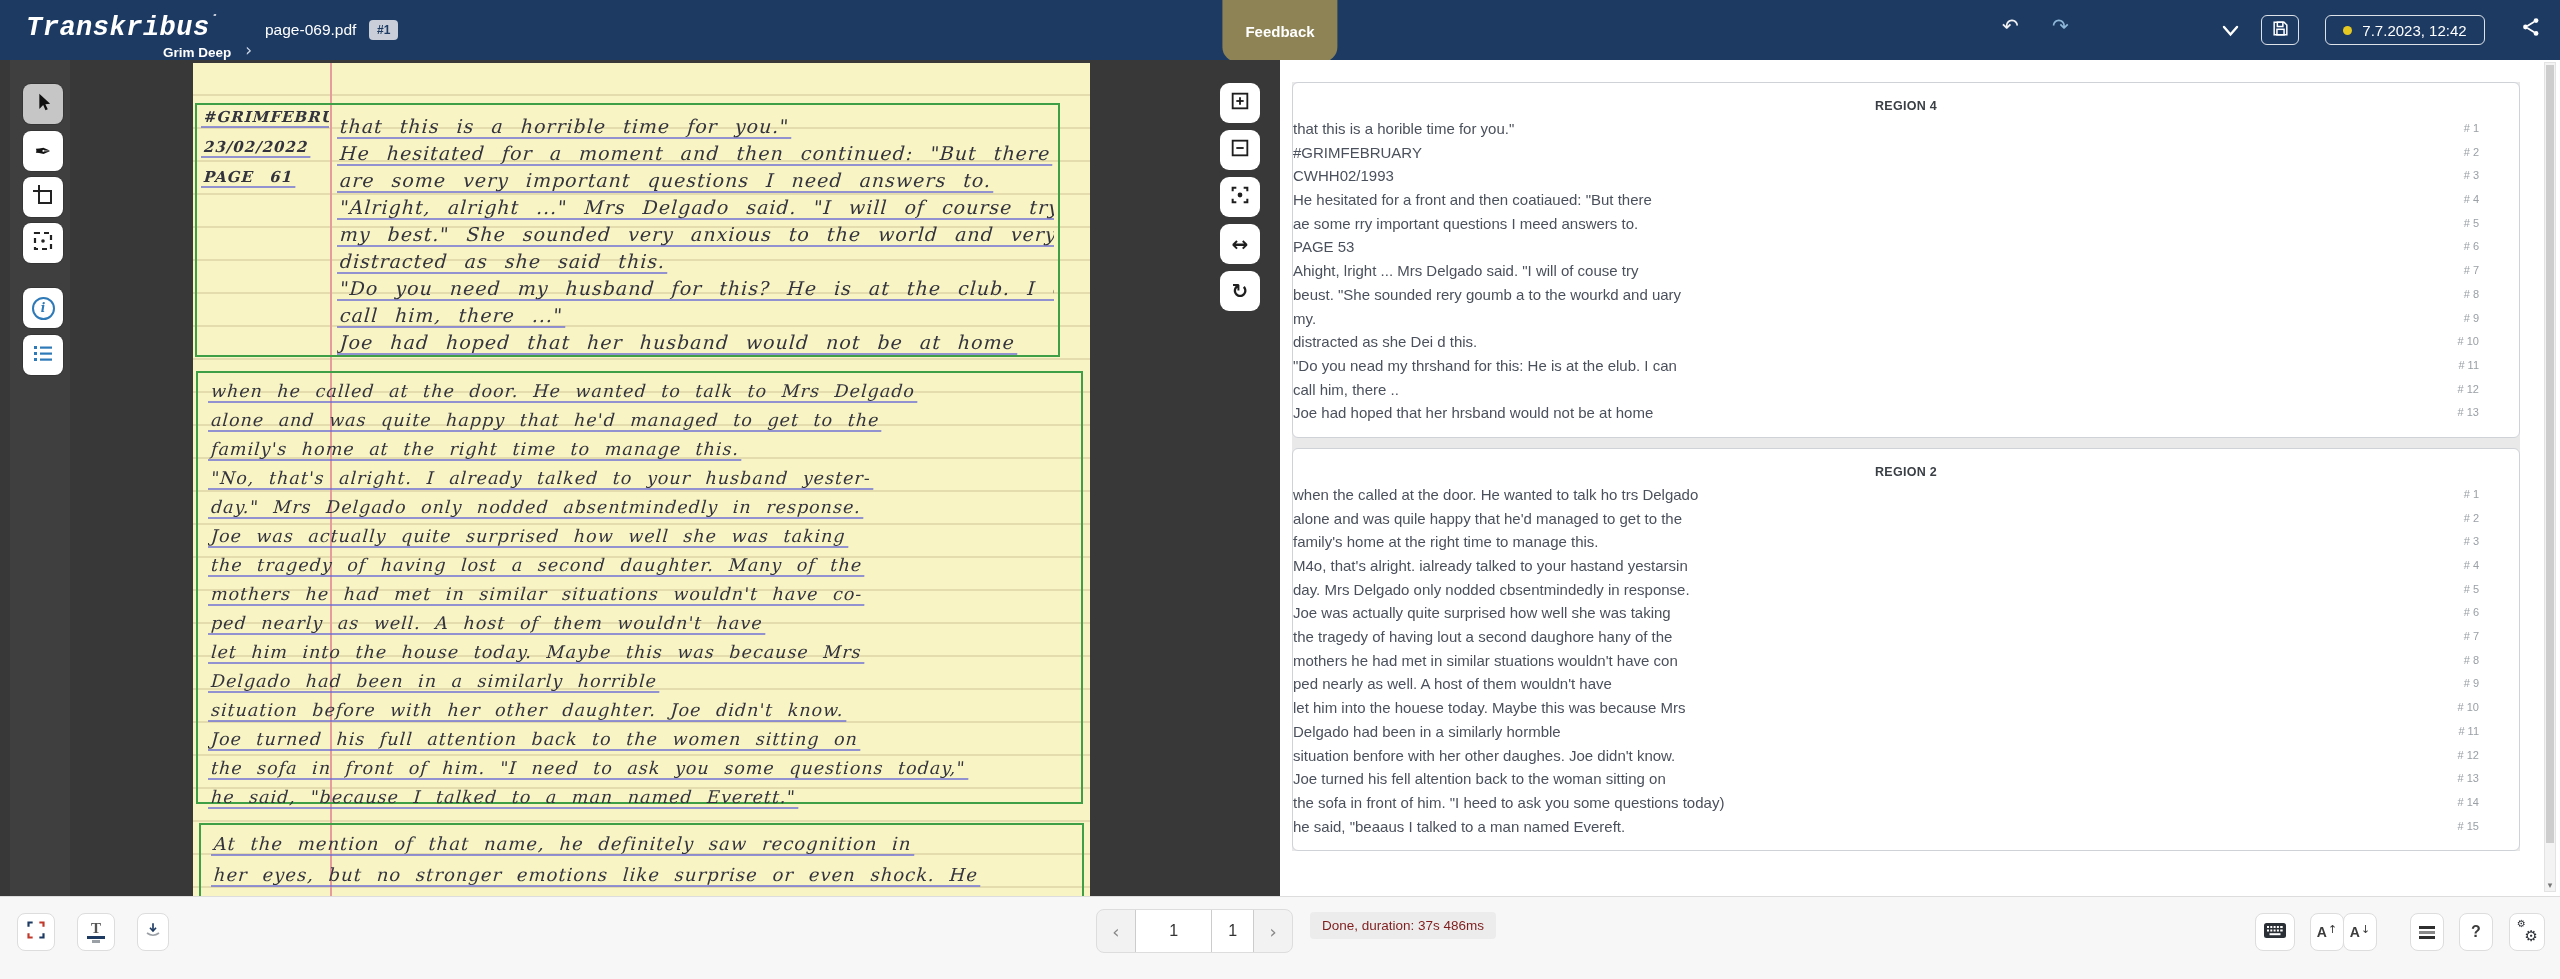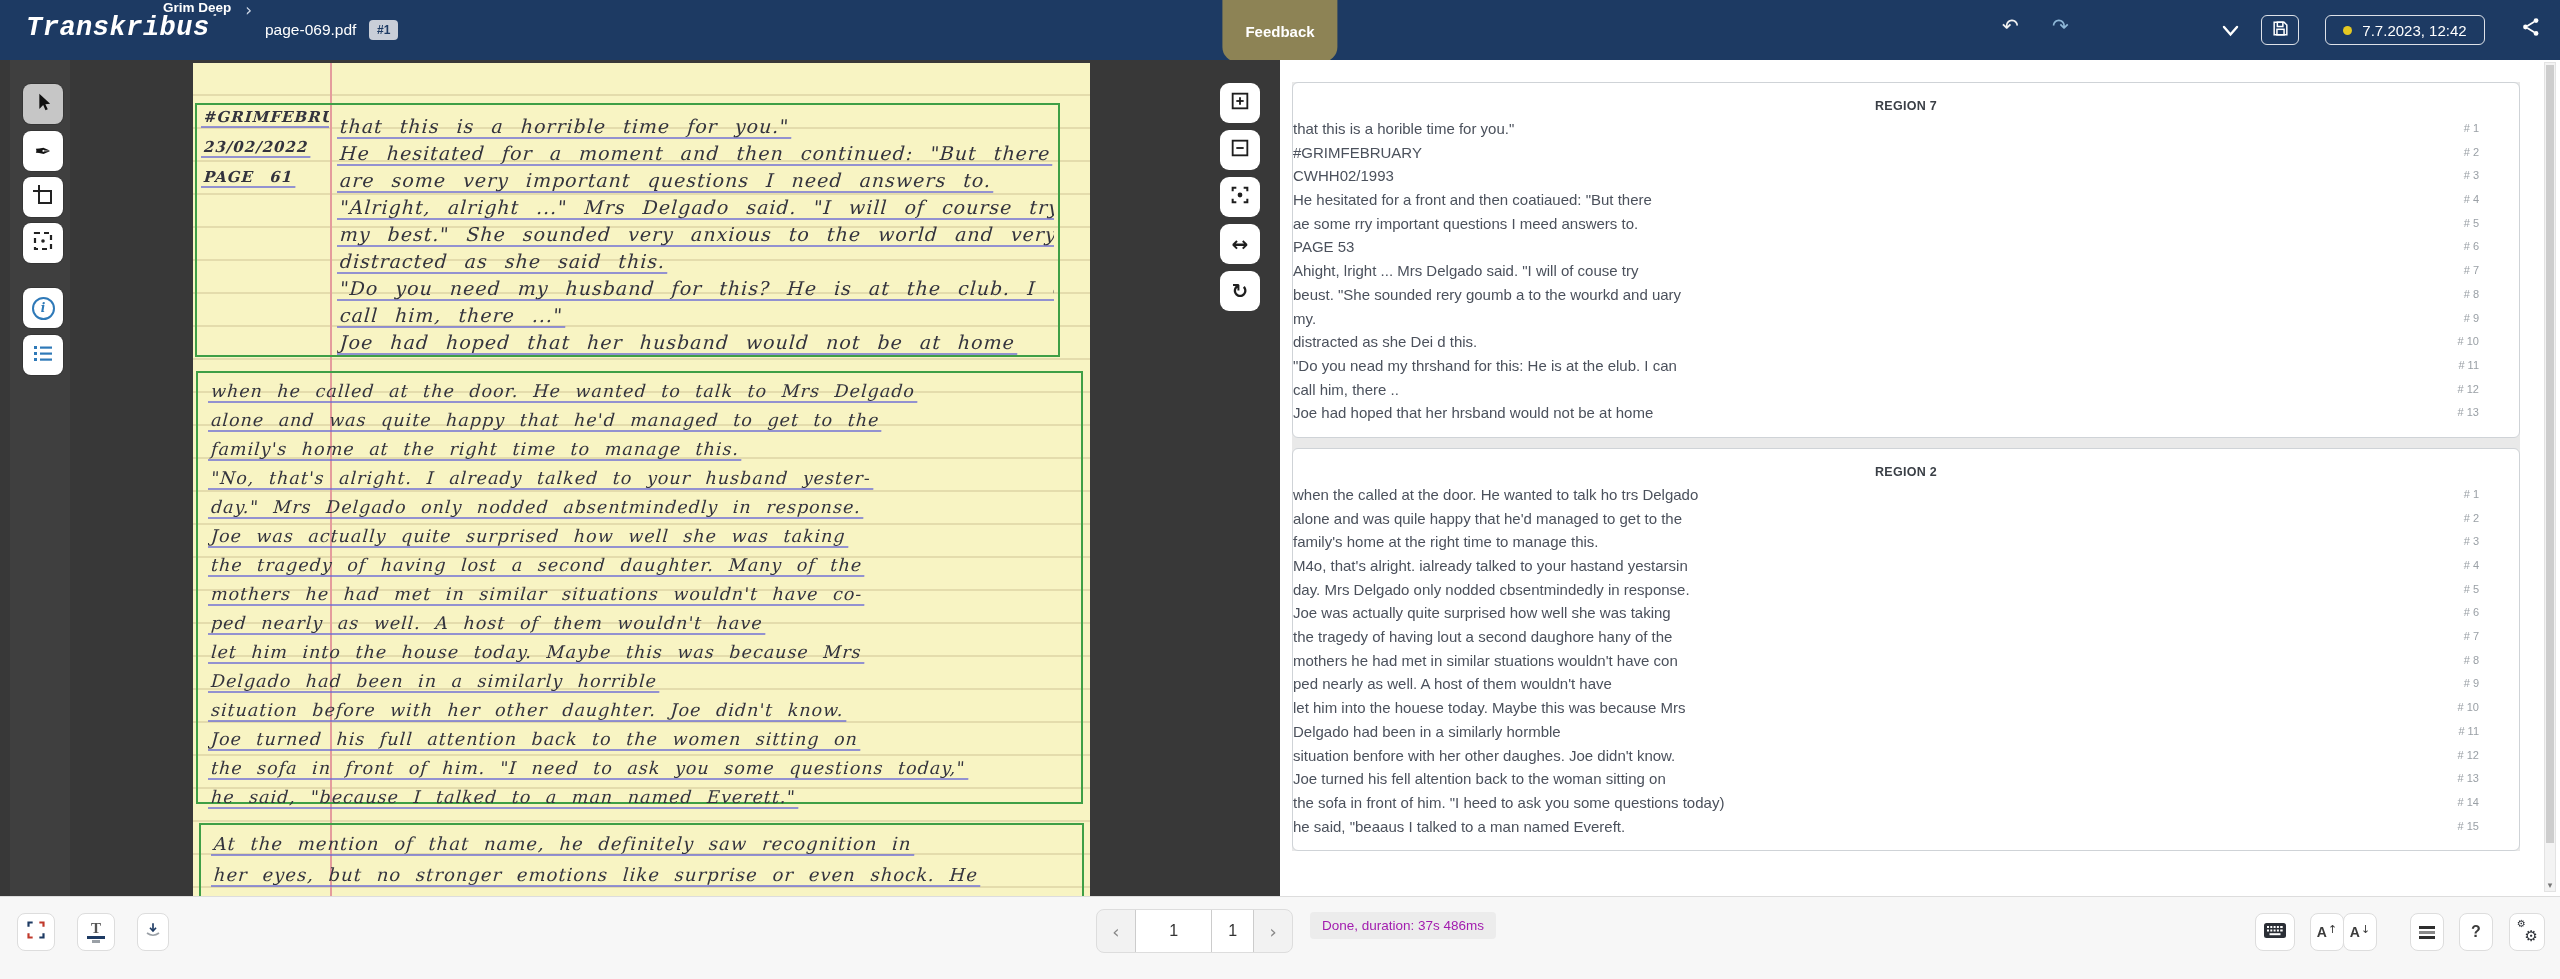--- a/index.html
+++ b/index.html
@@ -4,21 +4,21 @@
 <style>
   html,body{margin:0;padding:0;background:#fff;}
   .app{position:relative;width:2560px;height:979px;overflow:hidden;
        font-family:"Liberation Sans",sans-serif;-webkit-font-smoothing:antialiased;}
 
   
   .navbar{position:absolute;left:0;top:0;width:2560px;height:60px;background:#1d3a63;color:#fff;}
   .logo{position:absolute;left:26px;top:13px;font-family:Liberation Mono, monospace;
         font-style:italic;font-weight:bold;font-size:27px;letter-spacing:.5px;}
   .logo-mark{font-size:11px;vertical-align:top;margin-left:1px;}
-  .crumb{position:absolute;left:163px;top:0;height:60px;display:flex;align-items:flex-start;}
+  .crumb{position:absolute;left:163px;top:0;height:60px;display:flex;align-items:flex-end;}
   .crumb-label{font-size:13.5px;font-weight:bold;}
   .crumb-chev{margin-left:14px;color:#cdd6e4;font-size:17px;font-family:"DejaVu Sans",sans-serif;}
   .doc-title{position:absolute;left:265px;top:0;height:60px;display:flex;align-items:center;font-size:15.5px;}
   .badge{position:absolute;left:369px;top:20px;background:#c9ced8;color:#1d3a63;font-size:12px;
          font-weight:bold;border-radius:4px;padding:3px 8px;}
   .feedback{position:absolute;left:50%;transform:translateX(-50%);top:0;height:30px;
             background:#8d8355;color:#fff;font-weight:bold;font-size:15px;
             border-radius:0 0 15px 15px;display:flex;align-items:center;padding:16px 23px;cursor:pointer;}
   .nav-ic{position:absolute;font-family:"DejaVu Sans",sans-serif;cursor:pointer;}
   .undo{left:2002px;top:14px;font-size:20px;color:#f2f2f2;}
@@ -103,21 +103,21 @@
   .pagenav{position:absolute;left:1096px;top:12px;width:197px;height:44px;background:#f2f2f2;
            border:1px solid #ddd;border-radius:8px;display:flex;overflow:hidden;box-sizing:border-box;}
   .pn-chev{width:38px;display:flex;align-items:center;justify-content:center;color:#888;
            font-size:18px;cursor:pointer;font-family:"DejaVu Sans",sans-serif;}
   .pn-box{background:#fff;border:1px solid #ccc;border-top:none;border-bottom:none;height:100%;
           display:flex;align-items:center;justify-content:center;font-size:16px;color:#333;
           box-sizing:border-box;cursor:text;}
   .pn-cur{width:78px;}
   .pn-tot{width:43px;margin-left:-1px;}
   .status-chip{position:absolute;left:1310px;top:15px;height:27px;background:#ececec;border-radius:4px;
-               display:flex;align-items:center;padding:0 12px;font-size:13.5px;color:#a21caf;}
+               display:flex;align-items:center;padding:0 12px;font-size:13.5px;color:#7f1d1d;}
   .fb-kb{left:2255px;width:40px;}
   .fb-aup{left:2310px;width:34px;}
   .fb-adn{left:2343px;width:34px;}
   .fb-lines{left:2410px;width:34px;flex-direction:column;gap:2px;}
   .fb-help{left:2459px;width:34px;font-size:16px;font-weight:bold;color:#3c3c3c;}
   .fb-gear{left:2509px;width:36px;position:absolute;}
   .bar{width:16px;height:3px;}
   .bar1{background:#2f2f2f;} .bar2{background:#8a8a8a;} .bar3{background:#2f2f2f;}
   .a-letter{font-size:14px;font-weight:bold;color:#3c3c3c;}
   .a-arrow{font-size:11px;color:#3c3c3c;font-family:"DejaVu Sans",sans-serif;margin-left:1px;position:relative;top:-3px;}
@@ -289,21 +289,21 @@
         </div>
         <div class="zbtn">
           <span>↻</span>
         </div>
       </div>
     </div>
 
     <aside class="panel">
       <div class="cards" id="cards">
           <div class="card">
-            <div class="card-title">REGION 7</div>
+            <div class="card-title">REGION 4</div>
             <div class="trow"><span class="ttext">that this is a horible time for you."</span><span class="tnum"># 1</span></div>
             <div class="trow"><span class="ttext">#GRIMFEBRUARY</span><span class="tnum"># 2</span></div>
             <div class="trow"><span class="ttext">CWHH02/1993</span><span class="tnum"># 3</span></div>
             <div class="trow"><span class="ttext">He hesitated for a front and then coatiaued: "But there</span><span class="tnum"># 4</span></div>
             <div class="trow"><span class="ttext">ae some rry important questions I meed answers to.</span><span class="tnum"># 5</span></div>
             <div class="trow"><span class="ttext">PAGE 53</span><span class="tnum"># 6</span></div>
             <div class="trow"><span class="ttext">Ahight, lright ... Mrs Delgado said. "I will of couse try</span><span class="tnum"># 7</span></div>
             <div class="trow"><span class="ttext">beust. "She sounded rery goumb a to the wourkd and uary</span><span class="tnum"># 8</span></div>
             <div class="trow"><span class="ttext">my.</span><span class="tnum"># 9</span></div>
             <div class="trow"><span class="ttext">distracted as she Dei d this.</span><span class="tnum"># 10</span></div>

